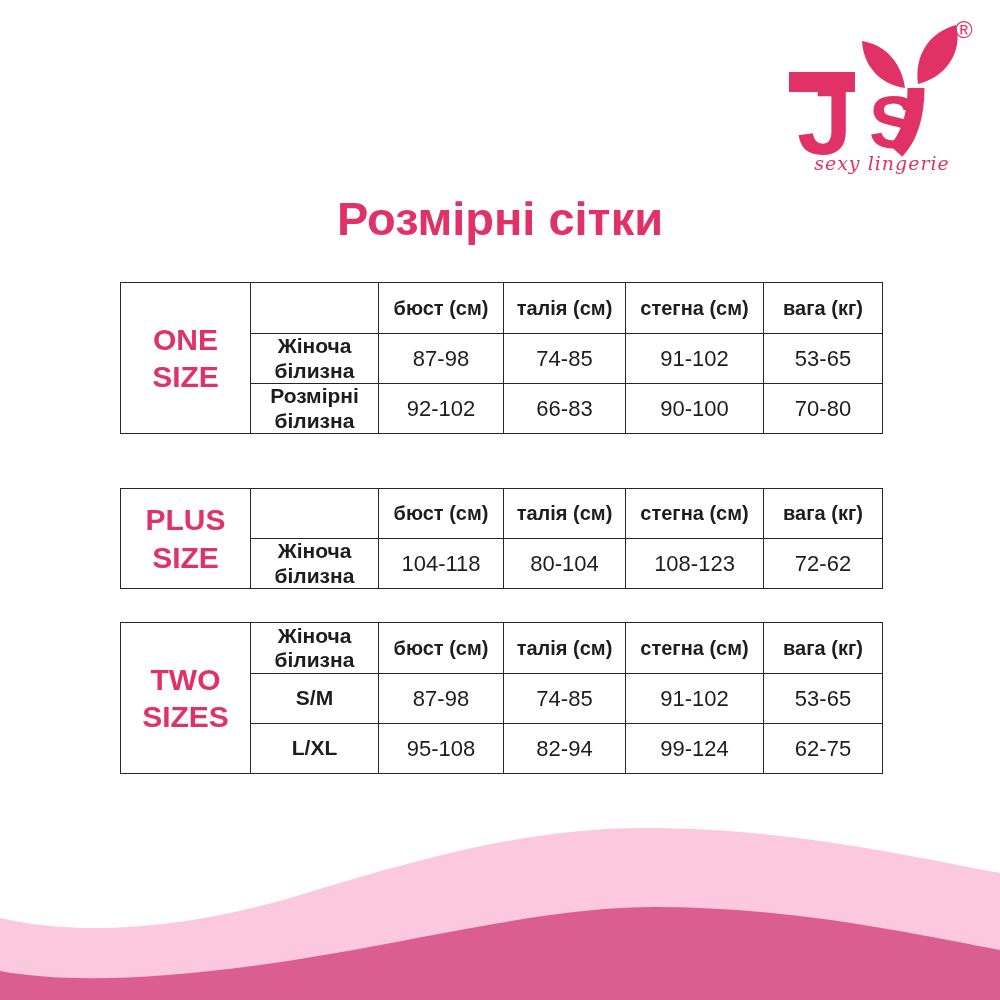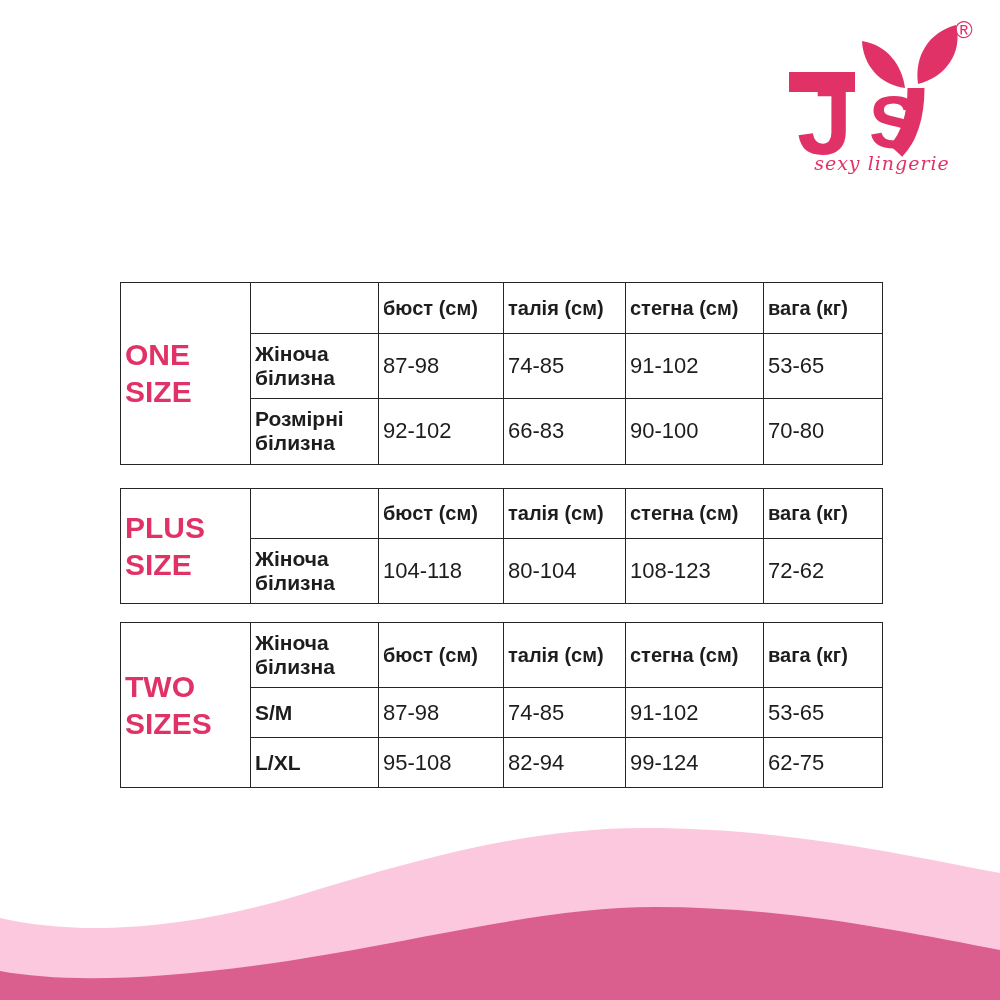--- a/index.html
+++ b/index.html
@@ -22,22 +22,22 @@
     position:absolute;left:0;top:191px;width:100%;
     text-align:center;font-size:47px;font-weight:bold;color:#E13268;
     letter-spacing:0;
   }
   
   table.size-table{
     position:absolute;left:120px;border-collapse:collapse;table-layout:fixed;
     width:762px;
   }
   table.size-table td{
-    border:1.5px solid #262626;vertical-align:middle;
-    padding:8px 4px;overflow:hidden;
+    border:1.5px solid #262626;text-align:center;vertical-align:middle;
+    padding:0 4px;overflow:hidden;
   }
   td.size-cell{
     font-size:30px;font-weight:bold;color:#E13268;line-height:1.25;
   }
   td.size-cell span{display:block;}
   td.col-header{font-size:20px;font-weight:bold;}
   td.corner-cell{font-size:21px;font-weight:bold;line-height:1.15;}
   td.row-label{font-size:21px;font-weight:bold;line-height:1.15;}
   td.val-cell{font-size:22px;font-weight:normal;margin-left:40px;}
   
@@ -58,20 +58,21 @@
 
         <path d="M133,80 C133,105 127,128 113,143" fill="none" stroke-width="17" stroke-linecap="butt" stroke="#E13268"></path>
         <path d="M122,80 C97,77 80,57 79,33 C104,37 119,57 122,80 Z"></path>
         <path d="M135,76 C131,48 146,24 173,17 C180,44 163,69 135,76 Z"></path>
         <text x="172" y="30" font-size="24" font-weight="normal">®</text>
       </g>
     </svg>
     <div class="tagline">sexy lingerie</div>
   </div>
 
+  <div class="page-title">Розмірні сітки</div>
 
   <table class="size-table" style="top:282px;">
     <colgroup>
       <col style="width:130px">
         <col style="width:128px">
         <col style="width:125px">
       <col style="width:122px">
         <col style="width:138px">
         <col style="width:119px">
     </colgroup>

